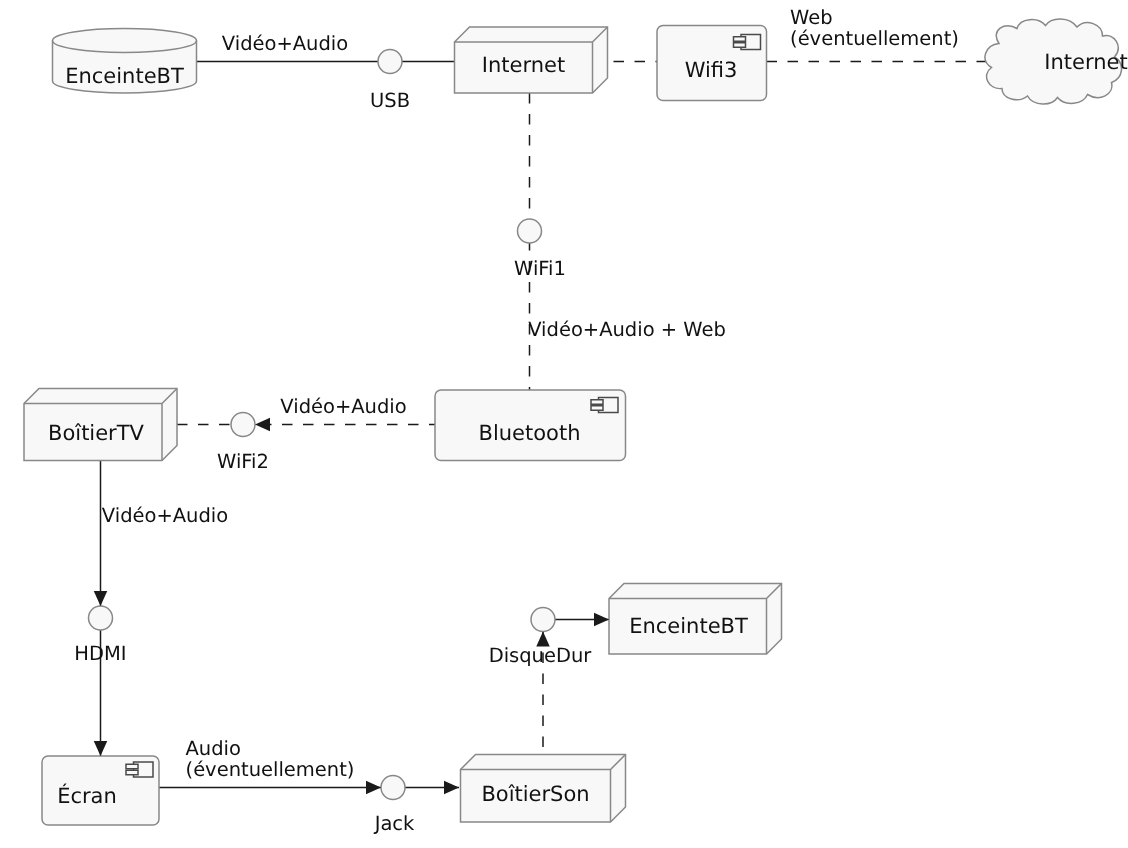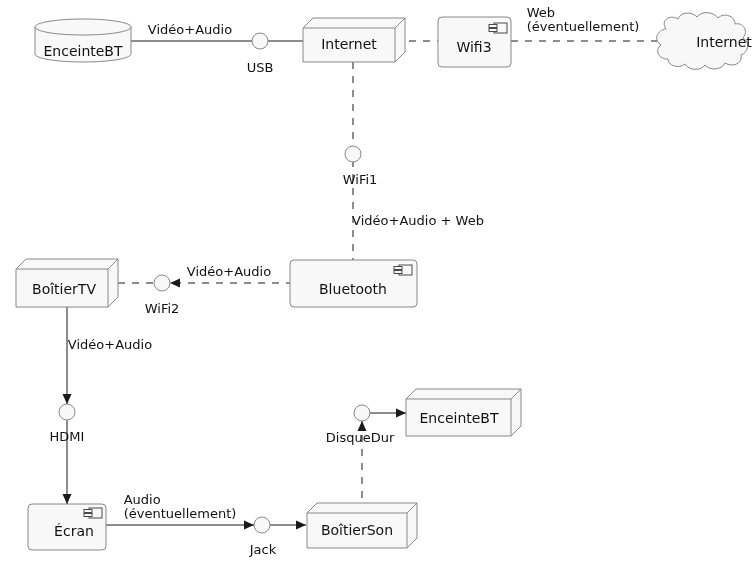--- a/index.html
+++ b/index.html
@@ -113,21 +113,21 @@
     <polygon class="arrow" points="362,421 357.5,431 366.5,431"></polygon>
     <polygon class="arrow" points="406,413 396,408.5 396,417.5"></polygon>
   </svg>
 
   <div class="lbl node" style="left:83px;top:51px">EnceinteBT</div>
   <div class="lbl node" style="left:349px;top:44px">Internet</div>
   <div class="lbl node" style="left:474px;top:47px">Wifi3</div>
   <div class="lbl node" style="left:724px;top:42px">Internet</div>
   <div class="lbl node" style="left:353px;top:289px">Bluetooth</div>
   <div class="lbl node" style="left:64px;top:289px">BoîtierTV</div>
-  <div class="lbl node" style="left:74px;top:531px">Écran</div>
+  <div class="lbl node" style="left:58px;top:531px">Écran</div>
   <div class="lbl node" style="left:357px;top:530px">BoîtierSon</div>
   <div class="lbl node" style="left:459px;top:418px">EnceinteBT</div>
 
   <div class="lbl" style="left:260px;top:68px">USB</div>
   <div class="lbl" style="left:360px;top:180px">WiFi1</div>
   <div class="lbl" style="left:162px;top:309px">WiFi2</div>
   <div class="lbl" style="left:67px;top:437px">HDMI</div>
   <div class="lbl" style="left:263px;top:550px">Jack</div>
   <div class="lbl" style="left:360px;top:438px">DisqueDur</div>
 

